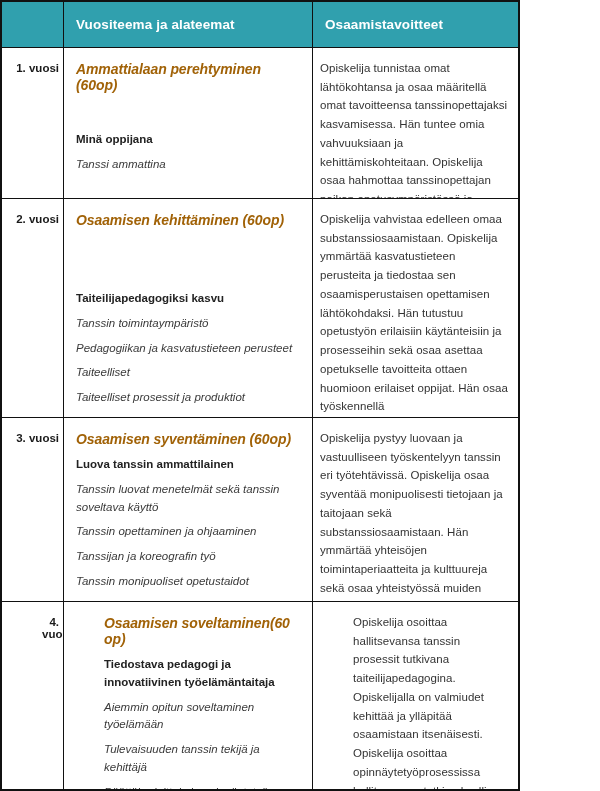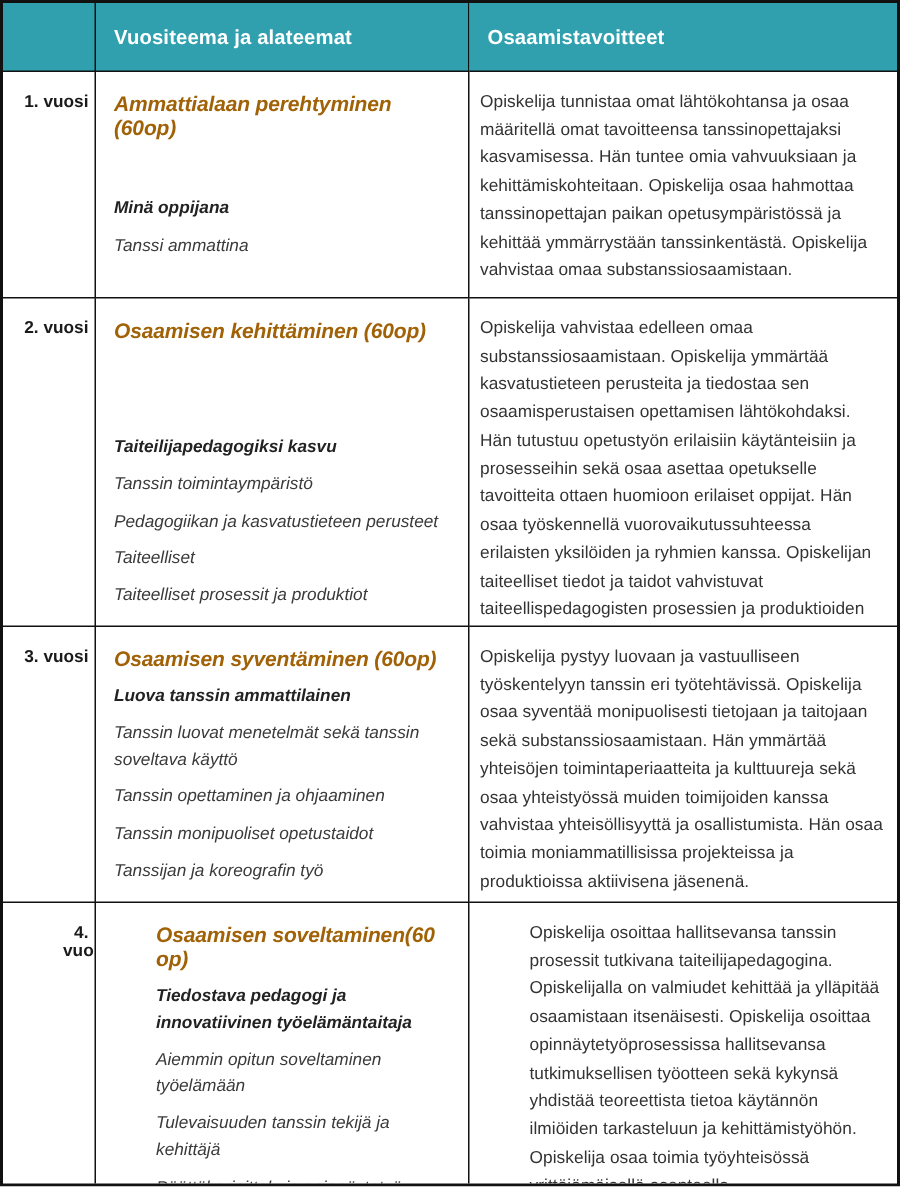--- a/index.html
+++ b/index.html
@@ -11,21 +11,21 @@
   .page {
     width: 600px;
     height: 791px;
     box-sizing: border-box;
     background: #ffffff;
     position: relative;
   }
   .curriculum-table {
     position: absolute;
     left: 0; top: 0;
-    width: 600px;
+    width: 520px;
     height: 791px;
     box-sizing: border-box;
     border: 2px solid #111111;
     display: grid;
     grid-template-columns: 62px 249px 1fr;
     grid-template-rows: 46px 151px 219px 184px 1fr;
   }
   .cell {
     box-sizing: border-box;
     border-right: 1.5px solid #111111;
@@ -64,21 +64,20 @@
   .theme-title {
     font-size: 14px;
     font-weight: bold;
     font-style: italic;
     color: #a16207;
     letter-spacing: -0.1px;
   }
   .subtheme-heading {
     font-size: 11.5px;
     font-weight: bold;
-    font-style: italic;
     color: #222222;
     line-height: 1.55;
   }
   .subtheme-list {
     font-size: 11.5px;
     font-style: italic;
     color: #3a3a3a;
   }
   .subtheme-item { line-height: 1.55; margin-top: 7px; }
 
@@ -139,22 +138,22 @@
     </div>
 
     <div class="cell year-cell">3. vuosi</div>
     <div class="cell theme-cell">
       <div class="theme-title">Osaamisen syventäminen (60op)</div>
       <div class="gap-r3"></div>
       <div class="subtheme-heading">Luova tanssin ammattilainen</div>
       <div class="subtheme-list">
           <div class="subtheme-item">Tanssin luovat menetelmät sekä tanssin soveltava käyttö</div>
           <div class="subtheme-item">Tanssin opettaminen ja ohjaaminen</div>
+          <div class="subtheme-item">Tanssijan ja koreografin työ</div>
           <div class="subtheme-item">Tanssin monipuoliset opetustaidot</div>
-          <div class="subtheme-item">Tanssijan ja koreografin työ</div>
         </div>
     </div>
     <div class="cell goals-cell last-col">
       <div class="goals-text">Opiskelija pystyy luovaan ja vastuulliseen työskentelyyn tanssin eri työtehtävissä. Opiskelija osaa syventää monipuolisesti tietojaan ja taitojaan sekä substanssiosaamistaan. Hän ymmärtää yhteisöjen toimintaperiaatteita ja kulttuureja sekä osaa yhteistyössä muiden toimijoiden kanssa vahvistaa yhteisöllisyyttä ja osallistumista. Hän osaa toimia moniammatillisissa projekteissa ja produktioissa aktiivisena jäsenenä.</div>
     </div>
 
     <div class="cell year-cell last-row">4. vuosi</div>
     <div class="cell theme-cell last-row">
       <div class="theme-title">Osaamisen soveltaminen(60 op)</div>
       <div class="gap-r4"></div>

